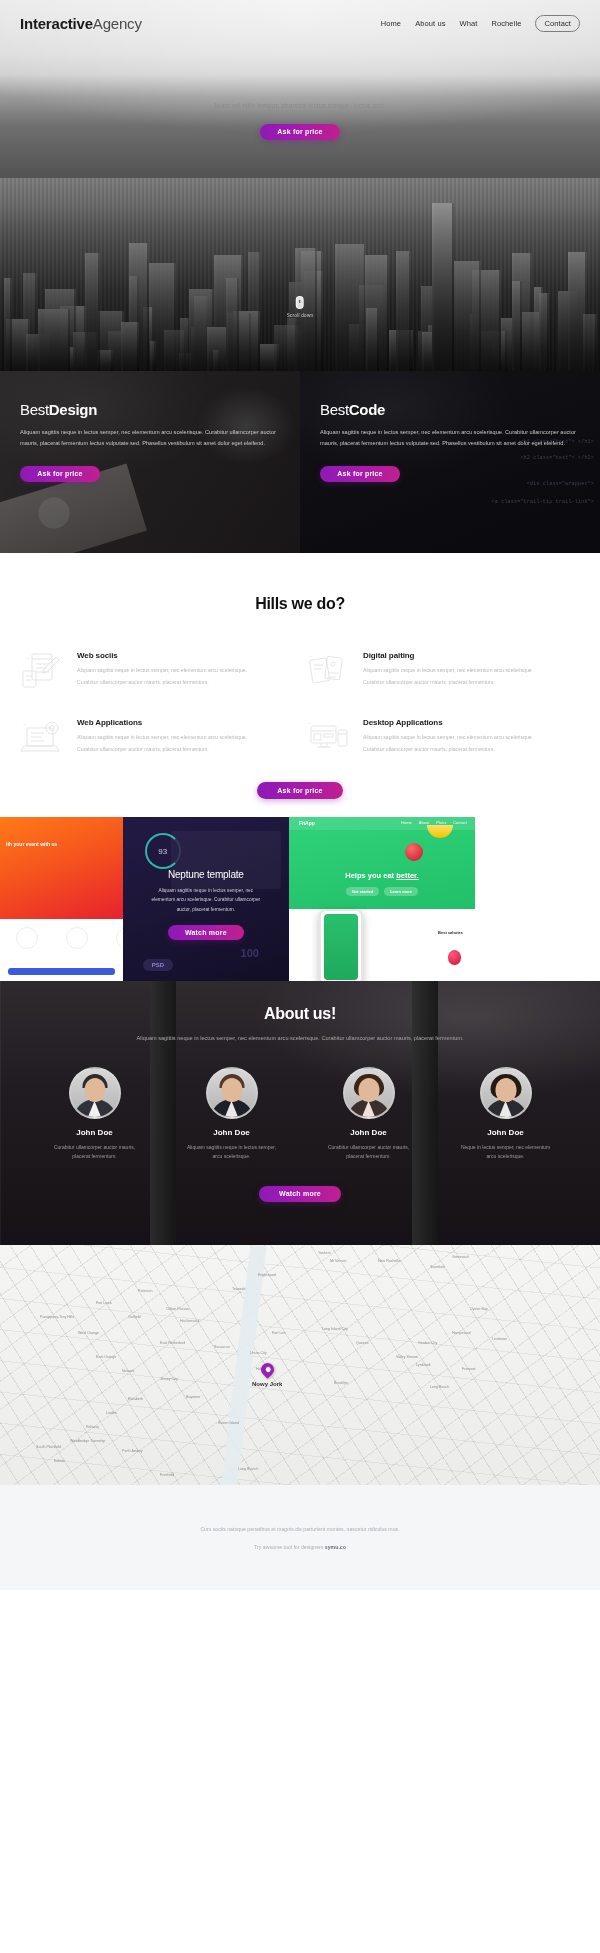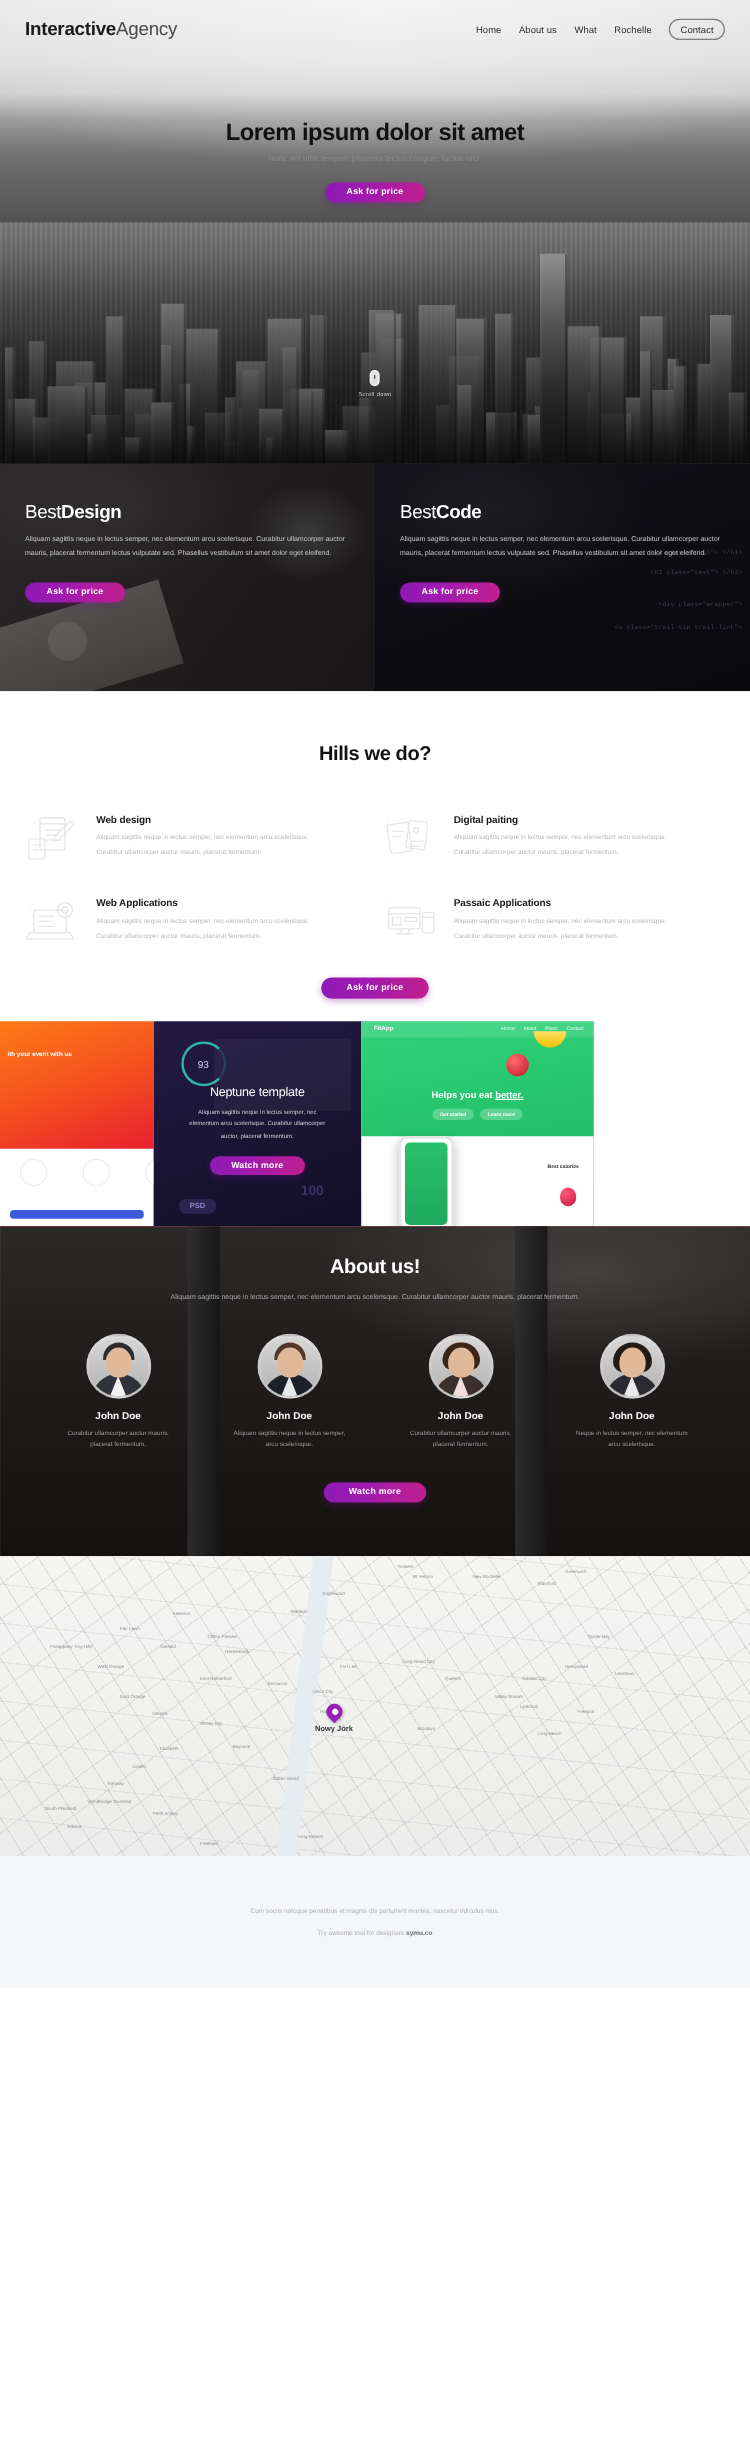--- a/index.html
+++ b/index.html
@@ -108,21 +108,21 @@
   .cell.three .bubs b{font-size:4px;color:#fff;background:rgba(255,255,255,.25);padding:2px 6px;border-radius:7px;font-weight:600}
   .cell.three .whitecard{position:absolute;left:0;right:0;bottom:0;height:72px;background:#fff}
   .cell.three .phone{position:absolute;left:30px;bottom:-4px;width:44px;height:76px;border-radius:7px;background:#fff;border:2px solid #e6e6e6;box-shadow:0 3px 9px rgba(0,0,0,.25)}
   .cell.three .phone .scr{position:absolute;inset:3px;border-radius:4px;background:linear-gradient(180deg,#29c06c,#1fa95d)}
   .cell.three .apple{position:absolute;right:52px;top:26px;width:18px;height:18px;border-radius:50%;background:radial-gradient(circle at 35% 30%,#ff6b6b,#c0152a)}
   .cell.three .berry{position:absolute;right:14px;bottom:16px;width:13px;height:15px;border-radius:50% 50% 48% 48%;background:radial-gradient(circle at 35% 30%,#ff5a7a,#c9123c)}
   .cell.three .banana{position:absolute;right:22px;top:8px;width:26px;height:13px;border-radius:0 0 26px 26px;background:linear-gradient(180deg,#ffe066,#f2c200)}
   .cell.three .small{position:absolute;right:12px;bottom:46px;font-size:4px;color:#2b2b2b;font-weight:700}
 
   
-  .about{position:relative;height:264px;width:600px;overflow:hidden;background:#7f1d1d}
+  .about{position:relative;height:264px;width:600px;overflow:hidden;background:#701a75}
   .about .bg{position:absolute;inset:0;opacity:.95;
      background:
        linear-gradient(90deg,rgba(255,255,255,.05) 0 1px,rgba(0,0,0,0) 1px 60px),
        radial-gradient(60% 50% at 78% 14%,rgba(255,255,255,.13),rgba(0,0,0,0) 60%),
        linear-gradient(180deg,#2b2b2b 0%,#1d1d1d 40%,#111 100%)}
   .about .col{position:absolute;top:0;bottom:0;width:26px;background:linear-gradient(90deg,#2e2e2e,#161616);opacity:.9}
   .about .inner{position:relative;z-index:3;text-align:center;padding-top:24px}
   .about h2{font-size:16px;color:#fff;font-weight:700;letter-spacing:-.3px}
   .about .lead{margin-top:10px;font-size:5.6px;line-height:2.1;color:#a7a7a7;padding:0 110px}
   .team{margin-top:22px;display:flex;justify-content:center;gap:35px}
@@ -249,21 +249,20 @@
     <nav class="nav">
       <a href="#">Home</a>
       <a href="#">About us</a>
       <a href="#">What</a>
       <a href="#">Rochelle</a>
       <a href="#" class="pill">Contact</a>
     </nav>
   </div>
 
   <div class="hero-copy">
-    <h1 class="hero-title">Lorem ipsum dolor sit amet</h1>
     <p class="hero-sub">Nunc vel nibh tempor, pharetra lectus congue, luctus orci.</p>
     <button class="btn btn-hero">Ask for price</button>
   </div>
 
   <div class="scroll">
     <div class="mouse"></div>
     <span>Scroll down</span>
   </div>
 </section>
 
@@ -307,21 +306,21 @@
             <line x1="16" y1="17" x2="27" y2="17"></line>
             <line x1="16" y1="21" x2="29" y2="21"></line>
           <rect x="3" y="20" width="13" height="16" rx="1.5"></rect>
             <line x1="6" y1="25" x2="13" y2="25"></line>
             <line x1="6" y1="29" x2="11" y2="29"></line>
           <path d="M36 6 l3 3 -12 12 -4 1 1 -4z"></path>
             <text x="6" y="9" font-size="5" fill="#d8d8d8" stroke="none">+</text>
         </svg>
       </div>
       <div>
-        <h3>Web design</h3>
+        <h3>Web sociis</h3>
         <p>Aliquam sagittis neque in lectus semper, nec elementum arcu scelerisque. Curabitur ullamcorper auctor mauris, placerat fermentum.</p>
       </div>
     </div>
 
     <div class="svc">
       <div class="ic">
         <svg viewBox="0 0 46 40" fill="none" stroke="#cfcfcf" stroke-width="1">
           <rect x="5" y="8" width="17" height="23" rx="1.5" transform="rotate(-9 13 19)"></rect>
           <rect x="20" y="6" width="15" height="22" rx="1.5" transform="rotate(7 27 17)"></rect>
           <circle cx="27" cy="13" r="2"></circle>
@@ -364,21 +363,21 @@
           <rect x="8" y="16" width="7" height="6"></rect>
             <rect x="18" y="16" width="9" height="3"></rect>
           <path d="M15 25 v4 h6 v-4"></path>
             <line x1="11" y1="29" x2="25" y2="29"></line>
           <rect x="32" y="12" width="9" height="16" rx="1.5"></rect>
             <line x1="32" y1="16" x2="41" y2="16"></line>
           <text x="2" y="7" font-size="5" fill="#d8d8d8" stroke="none">+</text>
         </svg>
       </div>
       <div>
-        <h3>Passaic Applications</h3>
+        <h3>Desktop Applications</h3>
         <p>Aliquam sagittis neque in lectus semper, nec elementum arcu scelerisque. Curabitur ullamcorper auctor mauris, placerat fermentum.</p>
       </div>
     </div>
   </div>
   <div class="svc-cta">
     <button class="btn btn-svc">Ask for price</button>
   </div>
 </section>
 
 <section class="strip">

